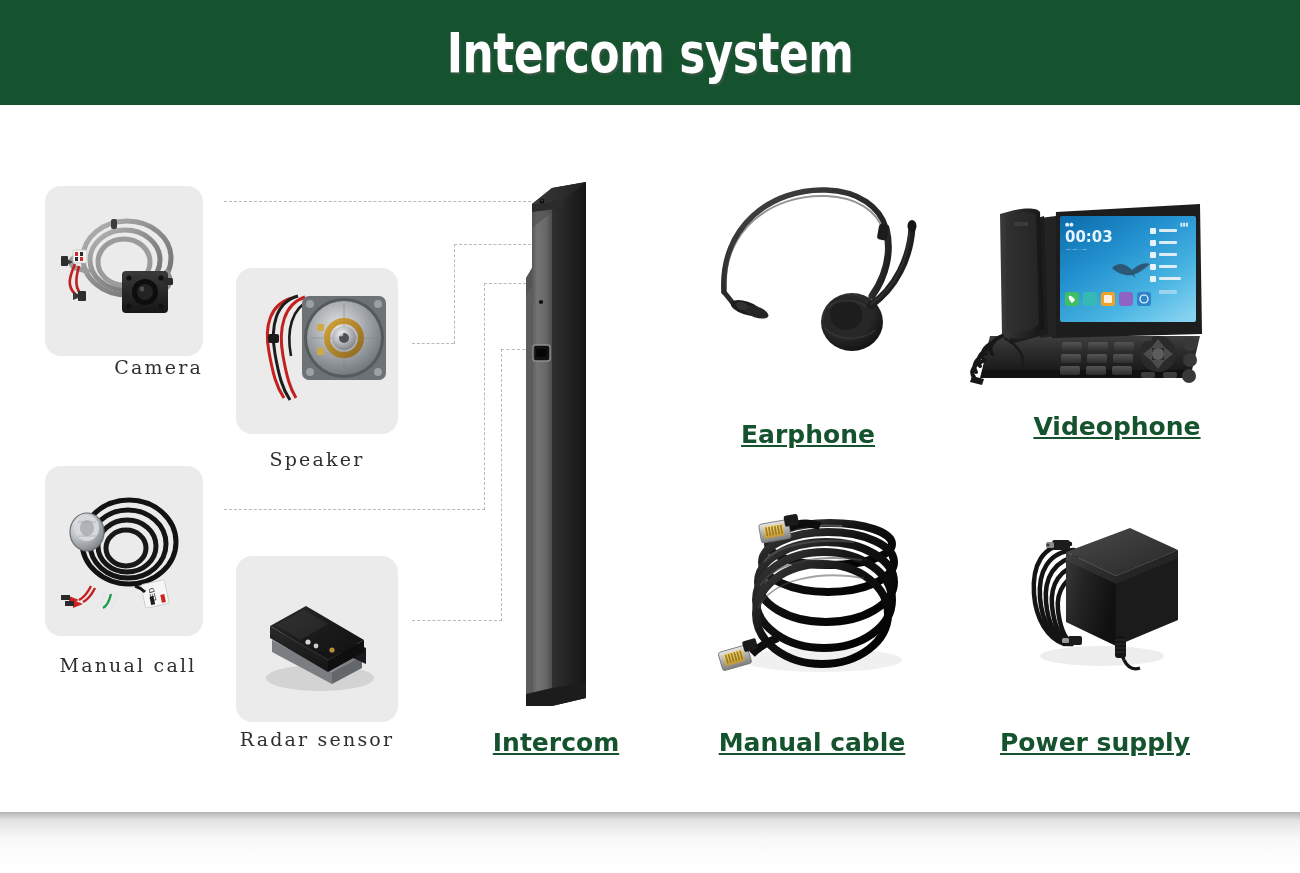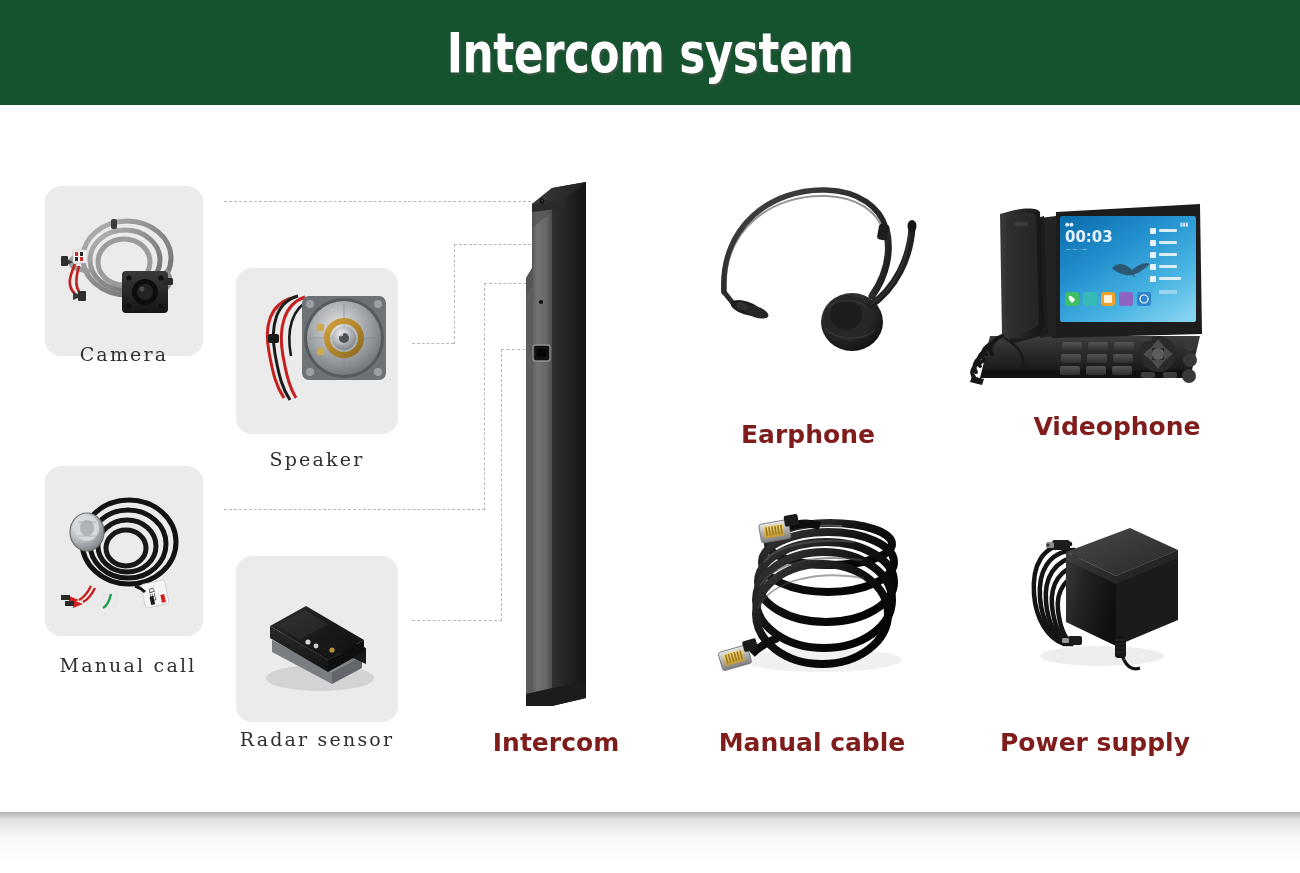--- a/index.html
+++ b/index.html
@@ -70,27 +70,28 @@
     position: absolute;
     color: #2f2f2f;
     font-family: "DejaVu Serif", serif;
     font-size: 19px;
     letter-spacing: 2.2px;
     white-space: nowrap;
     text-align: center;
   }
   .label-bold {
     position: absolute;
-    color: #7f1d1d;
+    color: #14532d;
     font-family: "DejaVu Sans", sans-serif;
     font-weight: bold;
     font-size: 25px;
     white-space: nowrap;
     text-align: center;
     letter-spacing: 0px;
+    text-decoration: underline;
   }
 
   
   .dash-h {
     position: absolute;
     height: 0;
     border-top: 1.6px dashed #b9b9b9;
   }
   .dash-v {
     position: absolute;
@@ -176,21 +177,21 @@
     <circle cx="100" cy="106" r="13" fill="#0d0d0d"></circle>
     <circle cx="100" cy="106" r="8" fill="#232323"></circle>
     <circle cx="97" cy="103" r="2.4" fill="#5a5a5a" opacity="0.8"></circle>
     <circle cx="84" cy="92" r="2.6" fill="#101010"></circle>
     <circle cx="116" cy="92" r="2.6" fill="#101010"></circle>
     <circle cx="84" cy="120" r="2.6" fill="#101010"></circle>
     <circle cx="116" cy="120" r="2.6" fill="#101010"></circle>
     <rect x="118" y="92" width="10" height="7" rx="1.5" fill="#2a2a2a"></rect>
   </svg>
 </div>
-<div class="label-serif" style="left:45px; top:343px; width:158px;">Camera</div>
+<div class="label-serif" style="left:45px; top:356px; width:158px;text-align:right;">Camera</div>
 
 <div class="tile" style="left:236px; top:268px; width:162px; height:166px;">
   <svg width="162" height="166" viewBox="0 0 162 166">
     <defs>
       <radialGradient id="gspk" cx="42%" cy="35%" r="72%">
         <stop offset="0%" stop-color="#e3e3e3"></stop>
         <stop offset="38%" stop-color="#b5b8bb"></stop>
         <stop offset="72%" stop-color="#8b9095"></stop>
         <stop offset="100%" stop-color="#6a6f74"></stop>
       </radialGradient>

